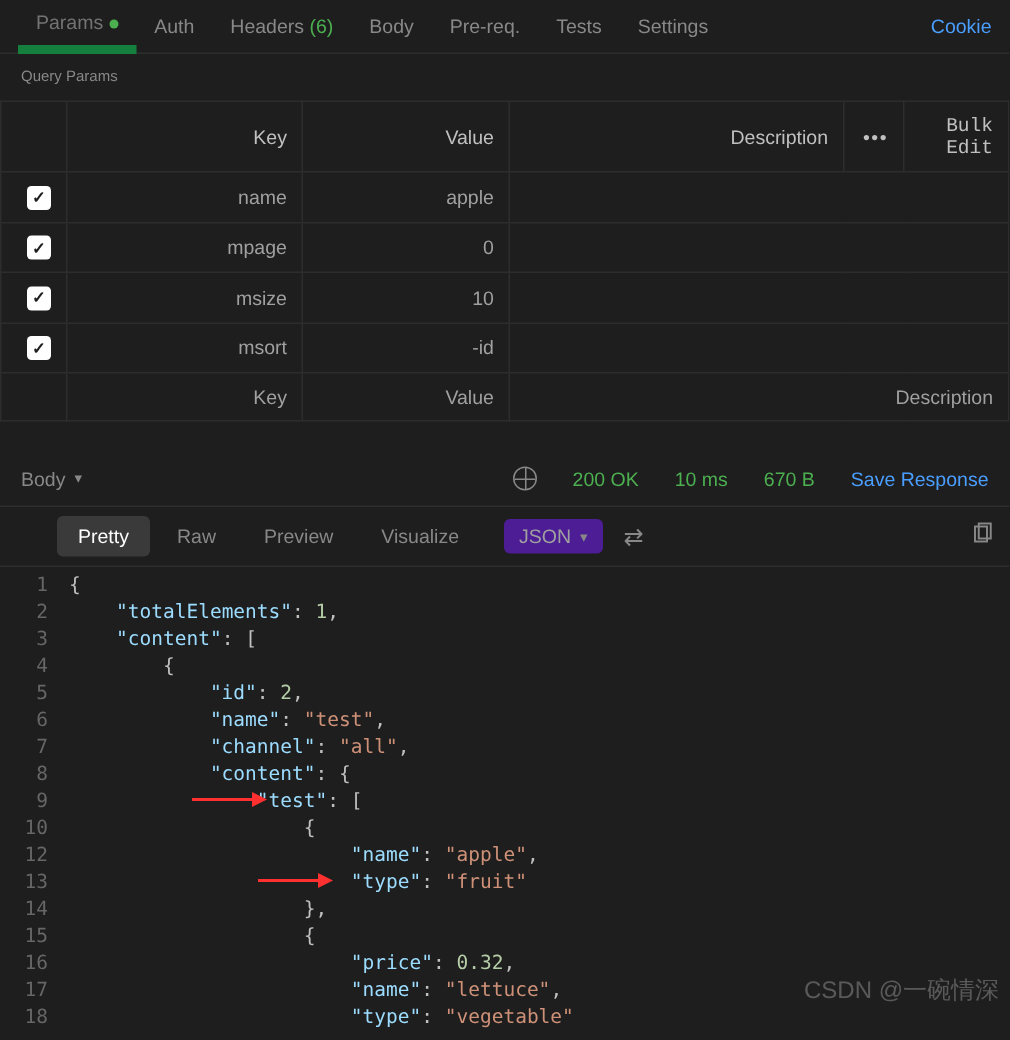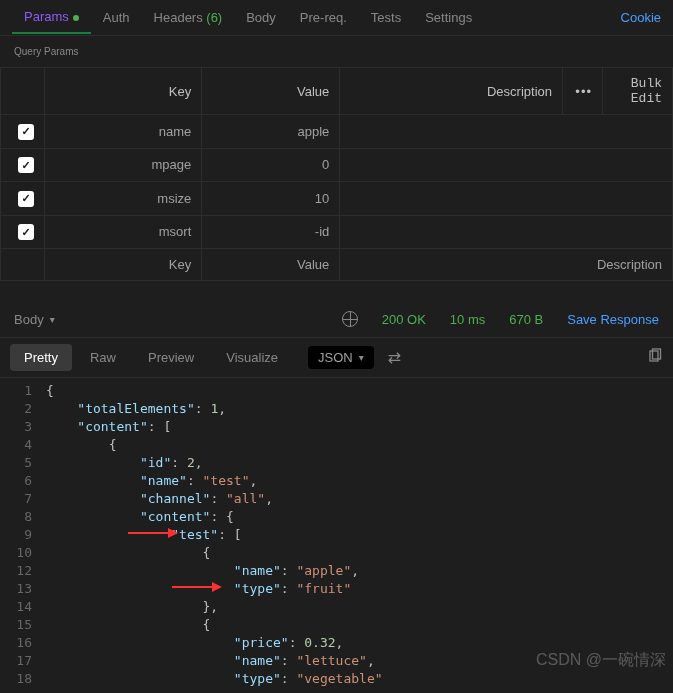--- a/index.html
+++ b/index.html
@@ -18,21 +18,21 @@
   align-items: center;
   height: 36px;
   padding: 0 12px;
   border-bottom: 1px solid #2d2d2d;
 }
 .tab {
   padding: 8px 12px;
   color: #888;
   cursor: pointer;
 }
-.tab.active { color: #8b5cf6; border-bottom: 2px solid #15803d; }
+.tab.active { color: #737373; border-bottom: 6px solid #15803d; }
 .tab .dot { display: inline-block; width: 6px; height: 6px; background: #4caf50; border-radius: 50%; margin-left: 4px; vertical-align: middle; }
 .tab .count { color: #4caf50; }
 .link-right { margin-left: auto; color: #4a9eff; cursor: pointer; }
 .section-title { padding: 10px 14px; color: #888; font-size: 10px; }
 .params-table { width: 100%; border-collapse: collapse; }
 .params-table th, .params-table td {
   border: 1px solid #2d2d2d;
   padding: 8px 10px;
   text-align: right;
   font-weight: normal;
@@ -70,25 +70,25 @@
 .save-resp { color: #4a9eff; cursor: pointer; }
 .resp-tabs {
   display: flex;
   align-items: center;
   gap: 4px;
   padding: 6px 10px;
   border-top: 1px solid #2d2d2d;
   border-bottom: 1px solid #2d2d2d;
 }
 .resp-tab { padding: 6px 14px; color: #888; cursor: pointer; border-radius: 4px; }
-.resp-tab.active { background: #3a3a3a; color: #fff; }
+.resp-tab.active { background: #3a3a3a; color: #fff; margin-left: 28px; }
 .json-drop {
   margin-left: 12px;
   padding: 4px 10px;
-  background: #000000;
+  background: #4c1d95;
   border-radius: 4px;
   display: flex;
   align-items: center;
   gap: 6px;
   cursor: pointer;
 }
 .wrap-icon { margin-left: 10px; cursor: pointer; color: #888; font-size: 16px; }
 .copy-icon { margin-left: auto; cursor: pointer; color: #888; }
 .code-area {
   font-family: Consolas, Monaco, monospace;

